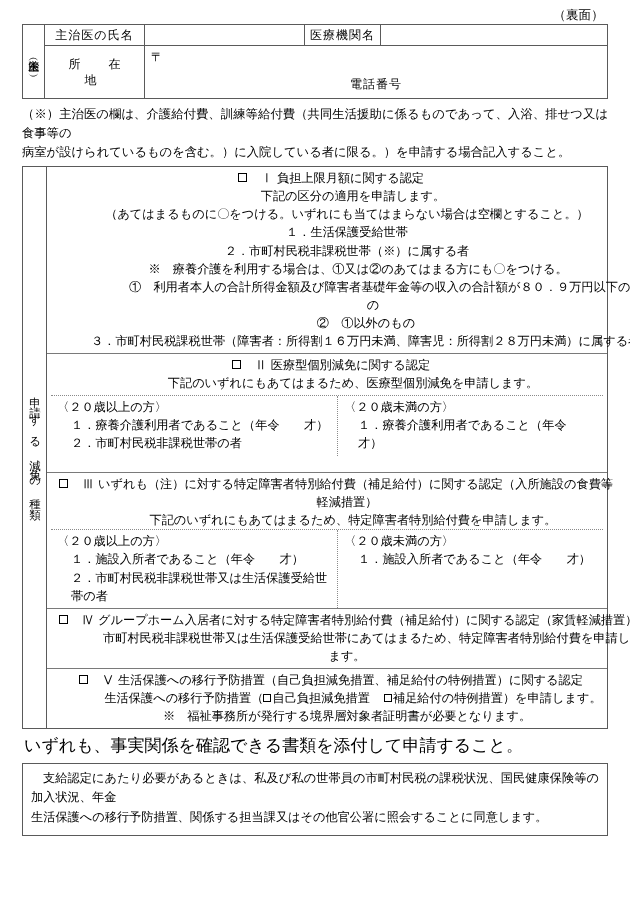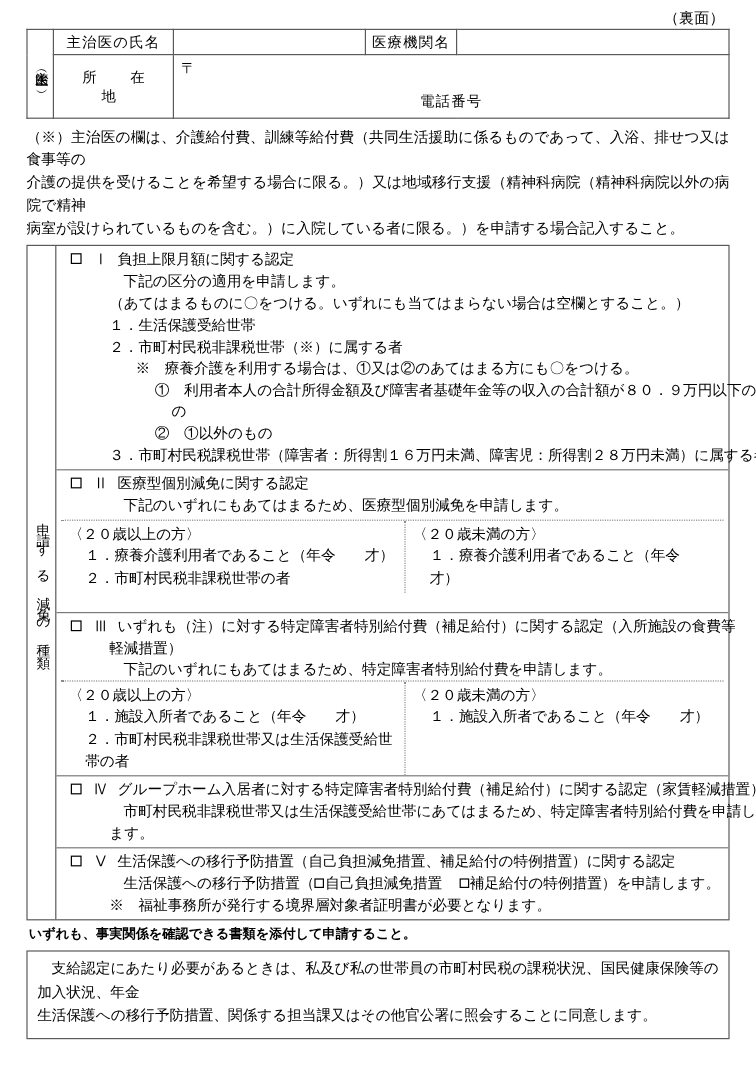--- a/index.html
+++ b/index.html
@@ -134,20 +134,21 @@
   .sec {
     border-bottom: 1px solid #7a7a7a;
     padding: 2px 4px 3px 4px;
     box-sizing: border-box;
   }
   .sec:last-child { border-bottom: none; }
   .line {
     font-size: 12.2px;
     line-height: 1.48;
     white-space: nowrap;
+    text-align: center;
   }
   .cb {
     display: inline-block;
     width: 9px;
     height: 9px;
     border: 1px solid #000;
     margin-right: 10px;
     vertical-align: 0px;
     box-sizing: border-box;
   }
@@ -184,24 +185,23 @@
   .split .colL {
     width: 52%;
     border-right: 1px dotted #8a8a8a;
   }
   .split .colR { width: 48%; }
   .agehead { font-size: 12.2px; line-height: 1.5; }
   .ageitem { font-size: 12.2px; line-height: 1.5; padding-left: 14px; }
 
   
   .izuremo {
-    font-size: 11px;
+    font-size: 17px;
     margin: 4px 0 4px 2px;
     line-height: 1.5;
-    font-weight: bold;
   }
 
   
   .consent {
     border: 1px solid #5a5a5a;
     padding: 5px 8px 8px 8px;
     box-sizing: border-box;
   }
   .consent p {
     margin: 0;
@@ -245,21 +245,20 @@
       <td class="doctor-addr-cell" colspan="3">
         <span class="postal-mark">〒</span>
         <span class="tel-center">電話番号</span>
       </td>
     </tr>
   </tbody>
     </table>
 
   <div class="note">
     <span class="ind">（※）主治医の欄は、介護給付費、訓練等給付費（共同生活援助に係るものであって、入浴、排せつ又は食事等の</span>
-    <span class="ind">介護の提供を受けることを希望する場合に限る。）又は地域移行支援（精神科病院（精神科病院以外の病院で精神</span>
     <span class="ind">病室が設けられているものを含む。）に入院している者に限る。）を申請する場合記入すること。</span>
   </div>
 
   <div class="main-wrap">
     <div class="main-vlabel">
       <span class="vtext">申請する減免の種類</span>
     </div>
     <div class="main-body">
 
       <div class="sec">

